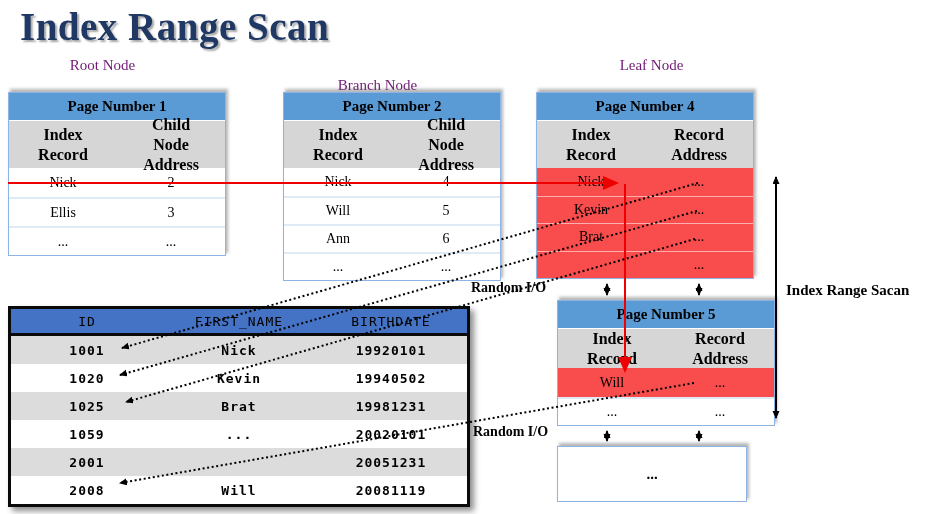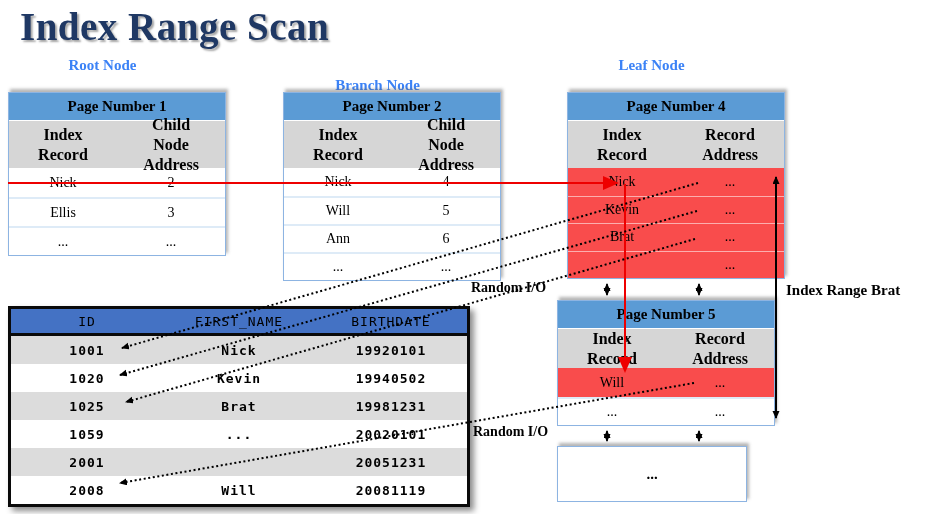--- a/index.html
+++ b/index.html
@@ -25,21 +25,21 @@
   .abs{position:absolute;}
 
   .title{
     left:20px;top:4px;
     font-size:39px;font-weight:bold;color:var(--title-navy);
     text-shadow:2px 2px 2px rgba(0,0,0,0.35);
     letter-spacing:0.5px;
   }
   .node-label{
     top:57px;width:189px;text-align:center;
-    font-size:15px;font-weight:bold;color:#3b82f6;
+    font-size:15px;font-weight:normal;color:#701a75;
   }
 
   
   .ntable{
     width:218px;
     border:1px solid var(--table-border-blue);
     background:#fff;
     box-shadow:2px -3px 3px rgba(90,90,90,0.45);
   }
   .nhead{
@@ -166,21 +166,21 @@
   <div class="nrow h28">
     <div class="ncell">Ann</div>
     <div class="ncell">6</div>
   </div>
   <div class="nrow h28">
     <div class="ncell">...</div>
     <div class="ncell">...</div>
   </div>
 </div>
 
-<div class="abs ntable leaf4" style="left:567px;top:92px;">
+<div class="abs ntable leaf4" style="left:536px;top:92px;">
   <div class="nhead">Page Number 4</div>
   <div class="ncols">
     <div class="ncol">
         <span>Index Record</span>
       </div>
     <div class="ncol">
         <span>Record Address</span>
       </div>
   </div>
   <div class="nrow red first">
@@ -256,21 +256,21 @@
   </div>
   <div class="drow">
     <div>2008</div>
     <div>Will</div>
     <div>20081119</div>
   </div>
 </div>
 
 <div class="abs io-label" style="left:471px;top:280px;">Random I/O</div>
 <div class="abs io-label" style="left:473px;top:424px;">Random I/O</div>
-<div class="abs range-label">Index Range Brat</div>
+<div class="abs range-label">Index Range Sacan</div>
 
 <svg class="overlay" viewBox="0 0 934 514" xmlns="http://www.w3.org/2000/svg">
   <defs>
     <marker id="arrR" markerWidth="9" markerHeight="8" refX="7" refY="3.5" orient="auto">
       <path d="M0,0 L8,3.5 L0,7 z" fill="#EE0000"></path>
     </marker>
     <marker id="arrB" markerWidth="9" markerHeight="8" refX="7" refY="3.5" orient="auto" markerUnits="userSpaceOnUse">
       <path d="M0,0 L8,3.5 L0,7 z" fill="#000"></path>
     </marker>
     <marker id="arrB2" markerWidth="9" markerHeight="8" refX="7" refY="3.5" orient="auto-start-reverse" markerUnits="userSpaceOnUse">

